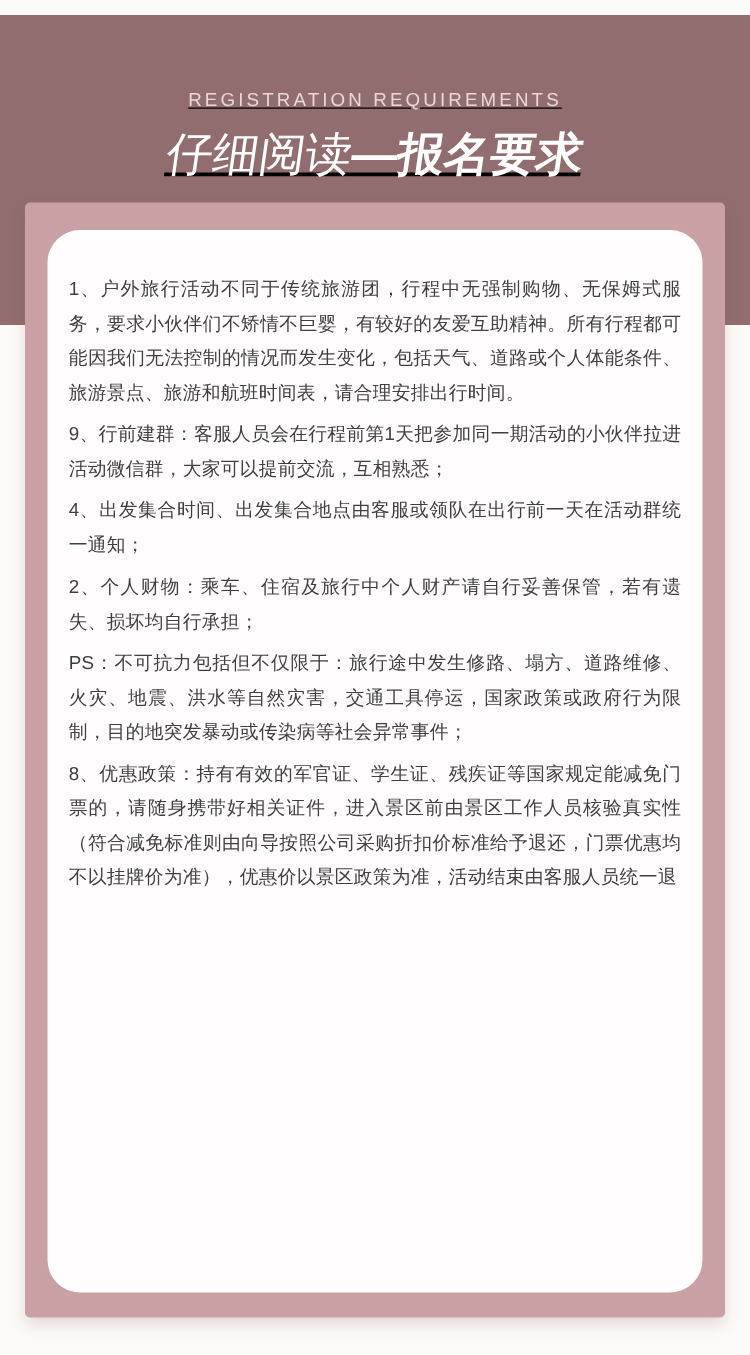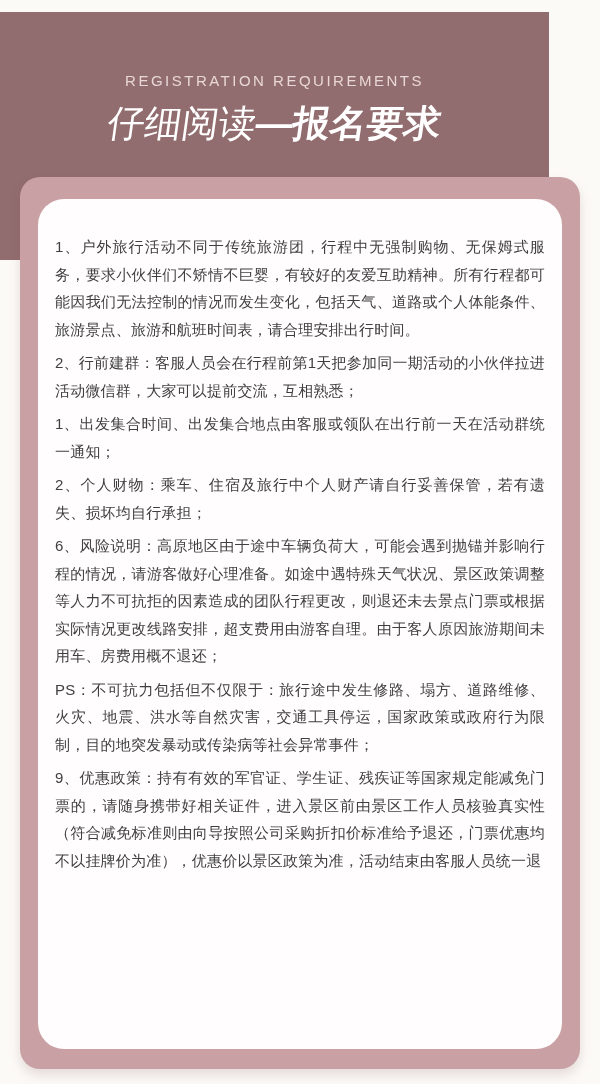--- a/index.html
+++ b/index.html
@@ -14,22 +14,23 @@
   *{box-sizing:border-box;margin:0;padding:0;}
   html,body{width:600px;height:1084px;overflow:hidden;}
   body{
     position:relative;
     background:var(--page-bg);
     font-family:"Liberation Sans","DejaVu Sans",sans-serif;
   }
   .header-banner{
     position:absolute;
     top:12px;left:0;
-    width:549px;height:248px;
+    width:600px;height:248px;
     background:var(--header-bg);
+    text-decoration:underline;
   }
   .eyebrow{
     margin-top:60px;
     text-align:center;
     color:var(--eyebrow-color);
     font-size:15px;
     letter-spacing:2.5px;
     font-weight:400;
   }
   .page-title{
@@ -40,23 +41,22 @@
     transform:skewX(-8deg);
     white-space:nowrap;
   }
   .title-light{font-weight:400;}
   .title-bold{font-weight:900;}
   .notice-frame{
     position:absolute;
     left:20px;top:162px;
     width:560px;height:892px;
     background:var(--frame-color);
-    border-radius:20px;
+    border-radius:4px;
     box-shadow:0 6px 12px rgba(120,80,85,0.18);
-    margin-top:15px;
   }
   .notice-card{
     position:absolute;
     left:18px;top:22px;
     width:524px;height:850px;
     background:var(--card-bg);
     border-radius:26px;
     padding:34px 17px 0 17px;
     overflow:hidden;
   }
@@ -76,21 +76,20 @@
   <div class="eyebrow">REGISTRATION REQUIREMENTS</div>
   <div class="page-title">
     <span class="title-light">仔细阅读</span><span class="title-bold">—报名要求</span>
   </div>
 </div>
 
 <div class="notice-frame">
   <div class="notice-card">
     <div class="notice-paragraphs">
         <p>1、户外旅行活动不同于传统旅游团，行程中无强制购物、无保姆式服务，要求小伙伴们不矫情不巨婴，有较好的友爱互助精神。所有行程都可能因我们无法控制的情况而发生变化，包括天气、道路或个人体能条件、旅游景点、旅游和航班时间表，请合理安排出行时间。</p>
-        <p>2、行前建群：客服人员会在行程前第1天把参加同一期活动的小伙伴拉进活动微信群，大家可以提前交流，互相熟悉；</p>
-        <p>1、出发集合时间、出发集合地点由客服或领队在出行前一天在活动群统一通知；</p>
+        <p>9、行前建群：客服人员会在行程前第1天把参加同一期活动的小伙伴拉进活动微信群，大家可以提前交流，互相熟悉；</p>
+        <p>4、出发集合时间、出发集合地点由客服或领队在出行前一天在活动群统一通知；</p>
         <p>2、个人财物：乘车、住宿及旅行中个人财产请自行妥善保管，若有遗失、损坏均自行承担；</p>
-        <p>6、风险说明：高原地区由于途中车辆负荷大，可能会遇到抛锚并影响行程的情况，请游客做好心理准备。如途中遇特殊天气状况、景区政策调整等人力不可抗拒的因素造成的团队行程更改，则退还未去景点门票或根据实际情况更改线路安排，超支费用由游客自理。由于客人原因旅游期间未用车、房费用概不退还；</p>
         <p>PS：不可抗力包括但不仅限于：旅行途中发生修路、塌方、道路维修、火灾、地震、洪水等自然灾害，交通工具停运，国家政策或政府行为限制，目的地突发暴动或传染病等社会异常事件；</p>
-        <p>9、优惠政策：持有有效的军官证、学生证、残疾证等国家规定能减免门票的，请随身携带好相关证件，进入景区前由景区工作人员核验真实性（符合减免标准则由向导按照公司采购折扣价标准给予退还，门票优惠均不以挂牌价为准），优惠价以景区政策为准，活动结束由客服人员统一退</p>
+        <p>8、优惠政策：持有有效的军官证、学生证、残疾证等国家规定能减免门票的，请随身携带好相关证件，进入景区前由景区工作人员核验真实性（符合减免标准则由向导按照公司采购折扣价标准给予退还，门票优惠均不以挂牌价为准），优惠价以景区政策为准，活动结束由客服人员统一退</p>
       </div>
   </div>
 </div>
 
 </body></html>

